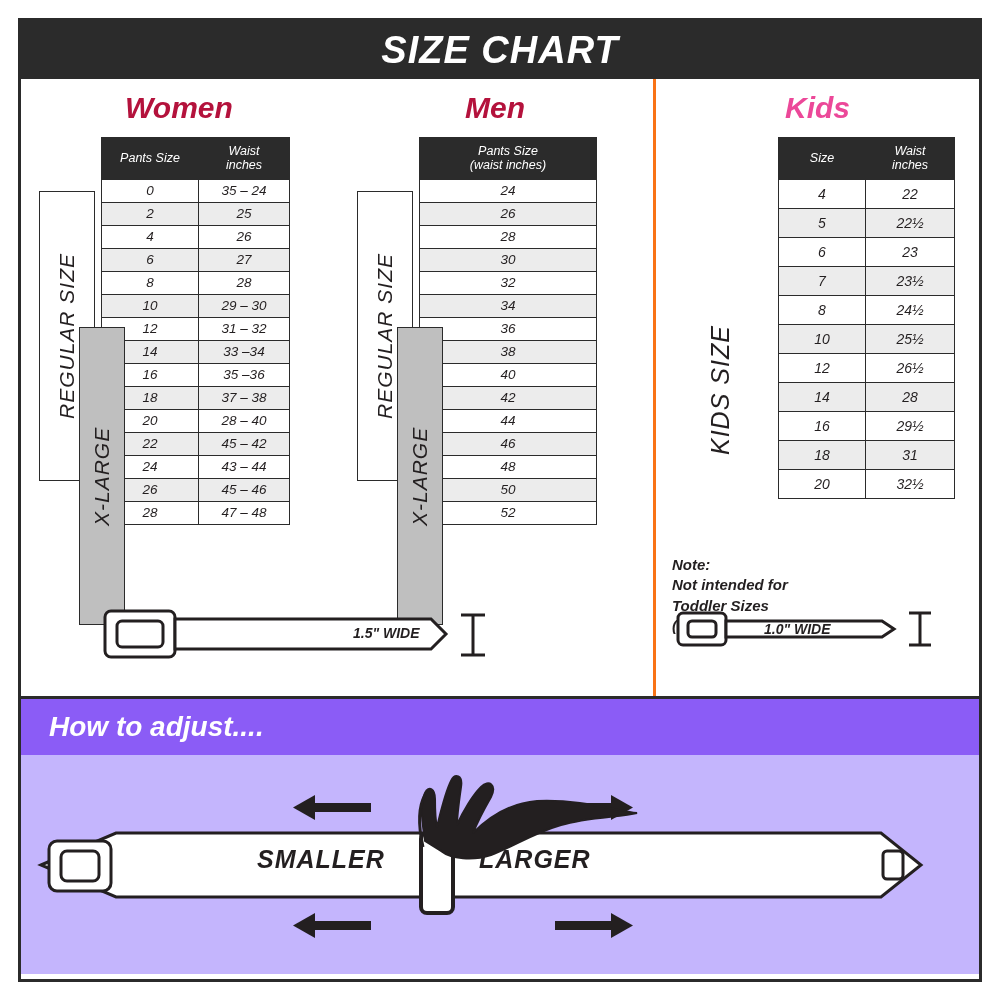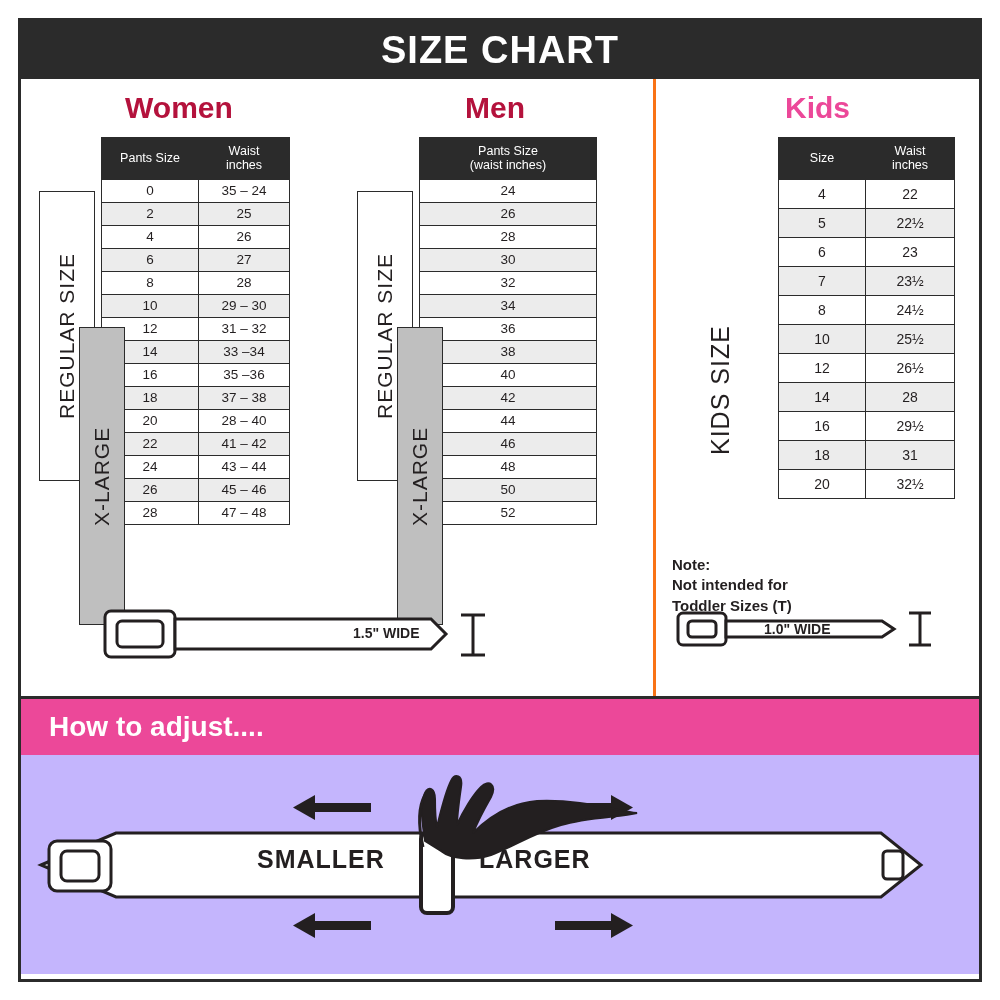--- a/index.html
+++ b/index.html
@@ -14,20 +14,21 @@
     color: #231f20;
     overflow: hidden;
   }
   .page {
     position: relative;
     width: 1000px;
     height: 1000px;
     box-sizing: border-box;
     background: #ffffff;
     padding: 18px 18px 16px 18px;
+    font-style: italic;
   }
   .frame {
     position: relative;
     width: 964px;
     height: 964px;
     border: 3px solid #2b2b2b;
     box-sizing: border-box;
     background: #ffffff;
   }
   
@@ -149,21 +150,21 @@
     align-items: center;
   }
   .belt-svg { display: block; }
   .wide-label {
     font-size: 14px;
     font-weight: bold;
   }
   
   .adjust-bar {
     height: 56px;
-    background: #ec4899;
+    background: #8b5cf6;
     color: #ffffff;
     display: flex;
     align-items: center;
     padding-left: 28px;
   }
   .adjust-bar .t {
     font-size: 28px;
     font-weight: bold;
   }
   .adjust-body {
@@ -248,21 +249,21 @@
               <tr class="alt">
                   <td>18</td>
                   <td>37 – 38</td>
                 </tr>
               <tr>
                   <td>20</td>
                   <td>28 – 40</td>
                 </tr>
               <tr class="alt">
                   <td>22</td>
-                  <td>41 – 42</td>
+                  <td>45 – 42</td>
                 </tr>
               <tr>
                   <td>24</td>
                   <td>43 – 44</td>
                 </tr>
               <tr class="alt">
                   <td>26</td>
                   <td>45 – 46</td>
                 </tr>
               <tr>

